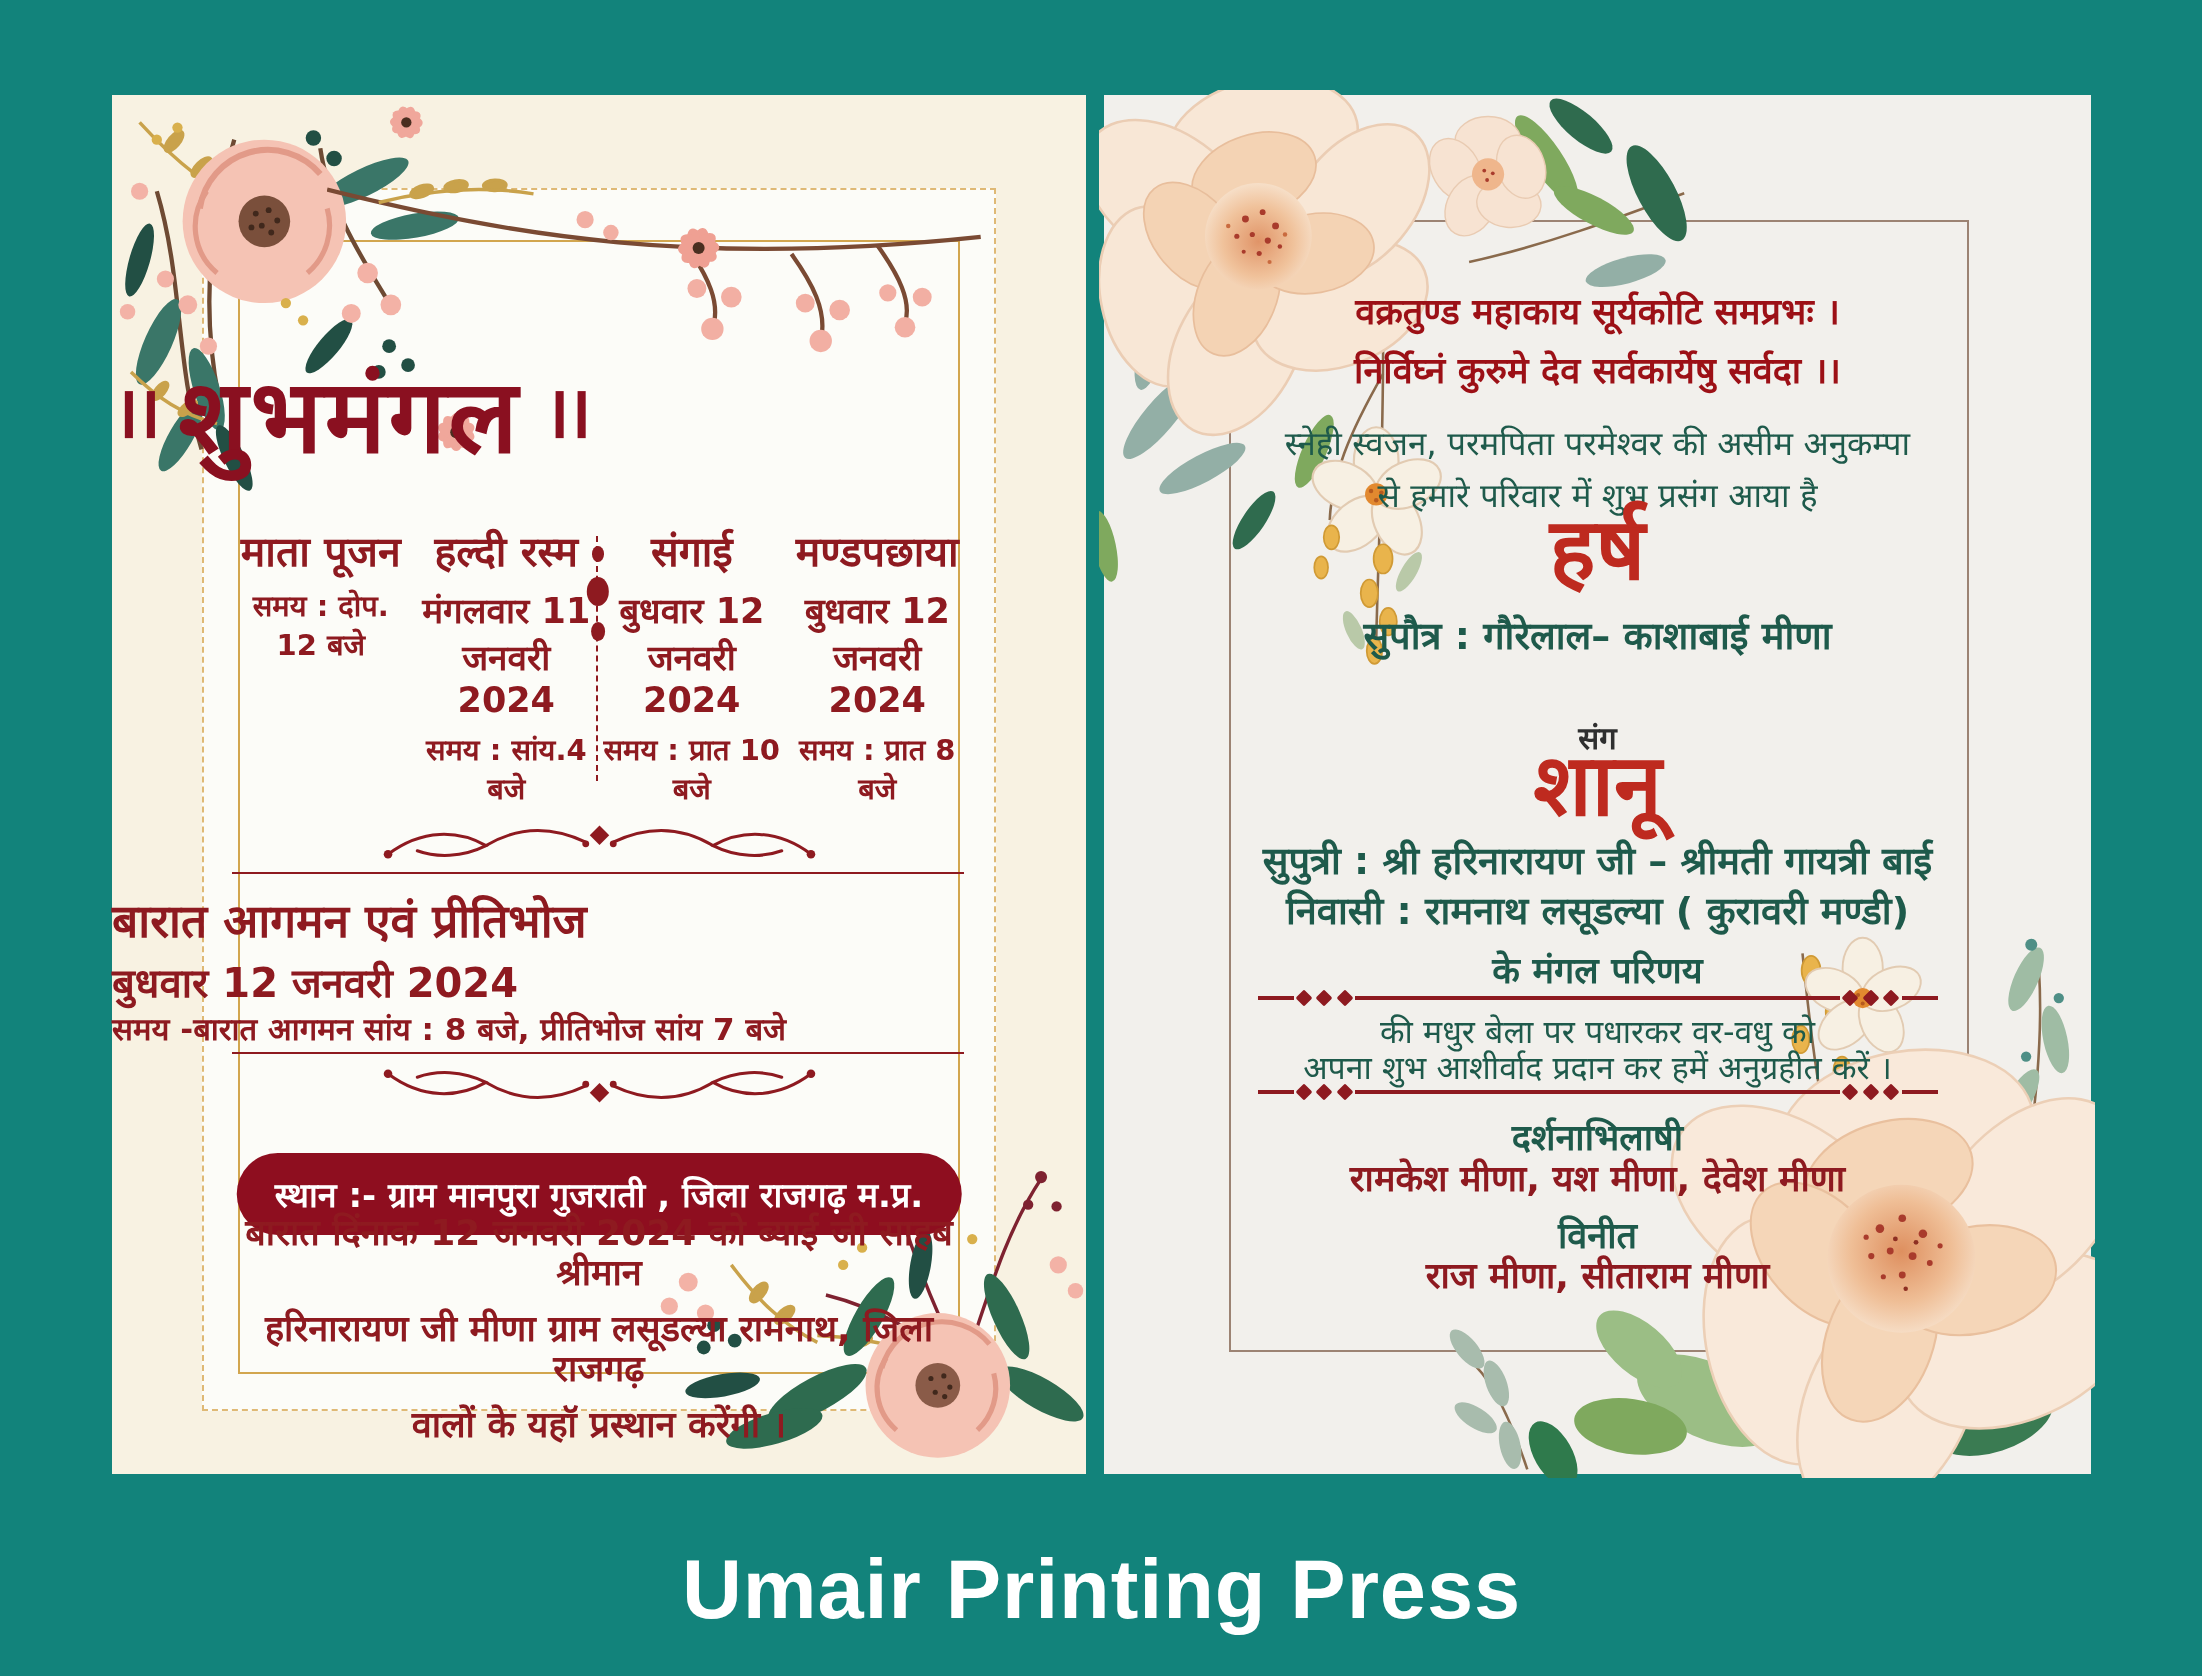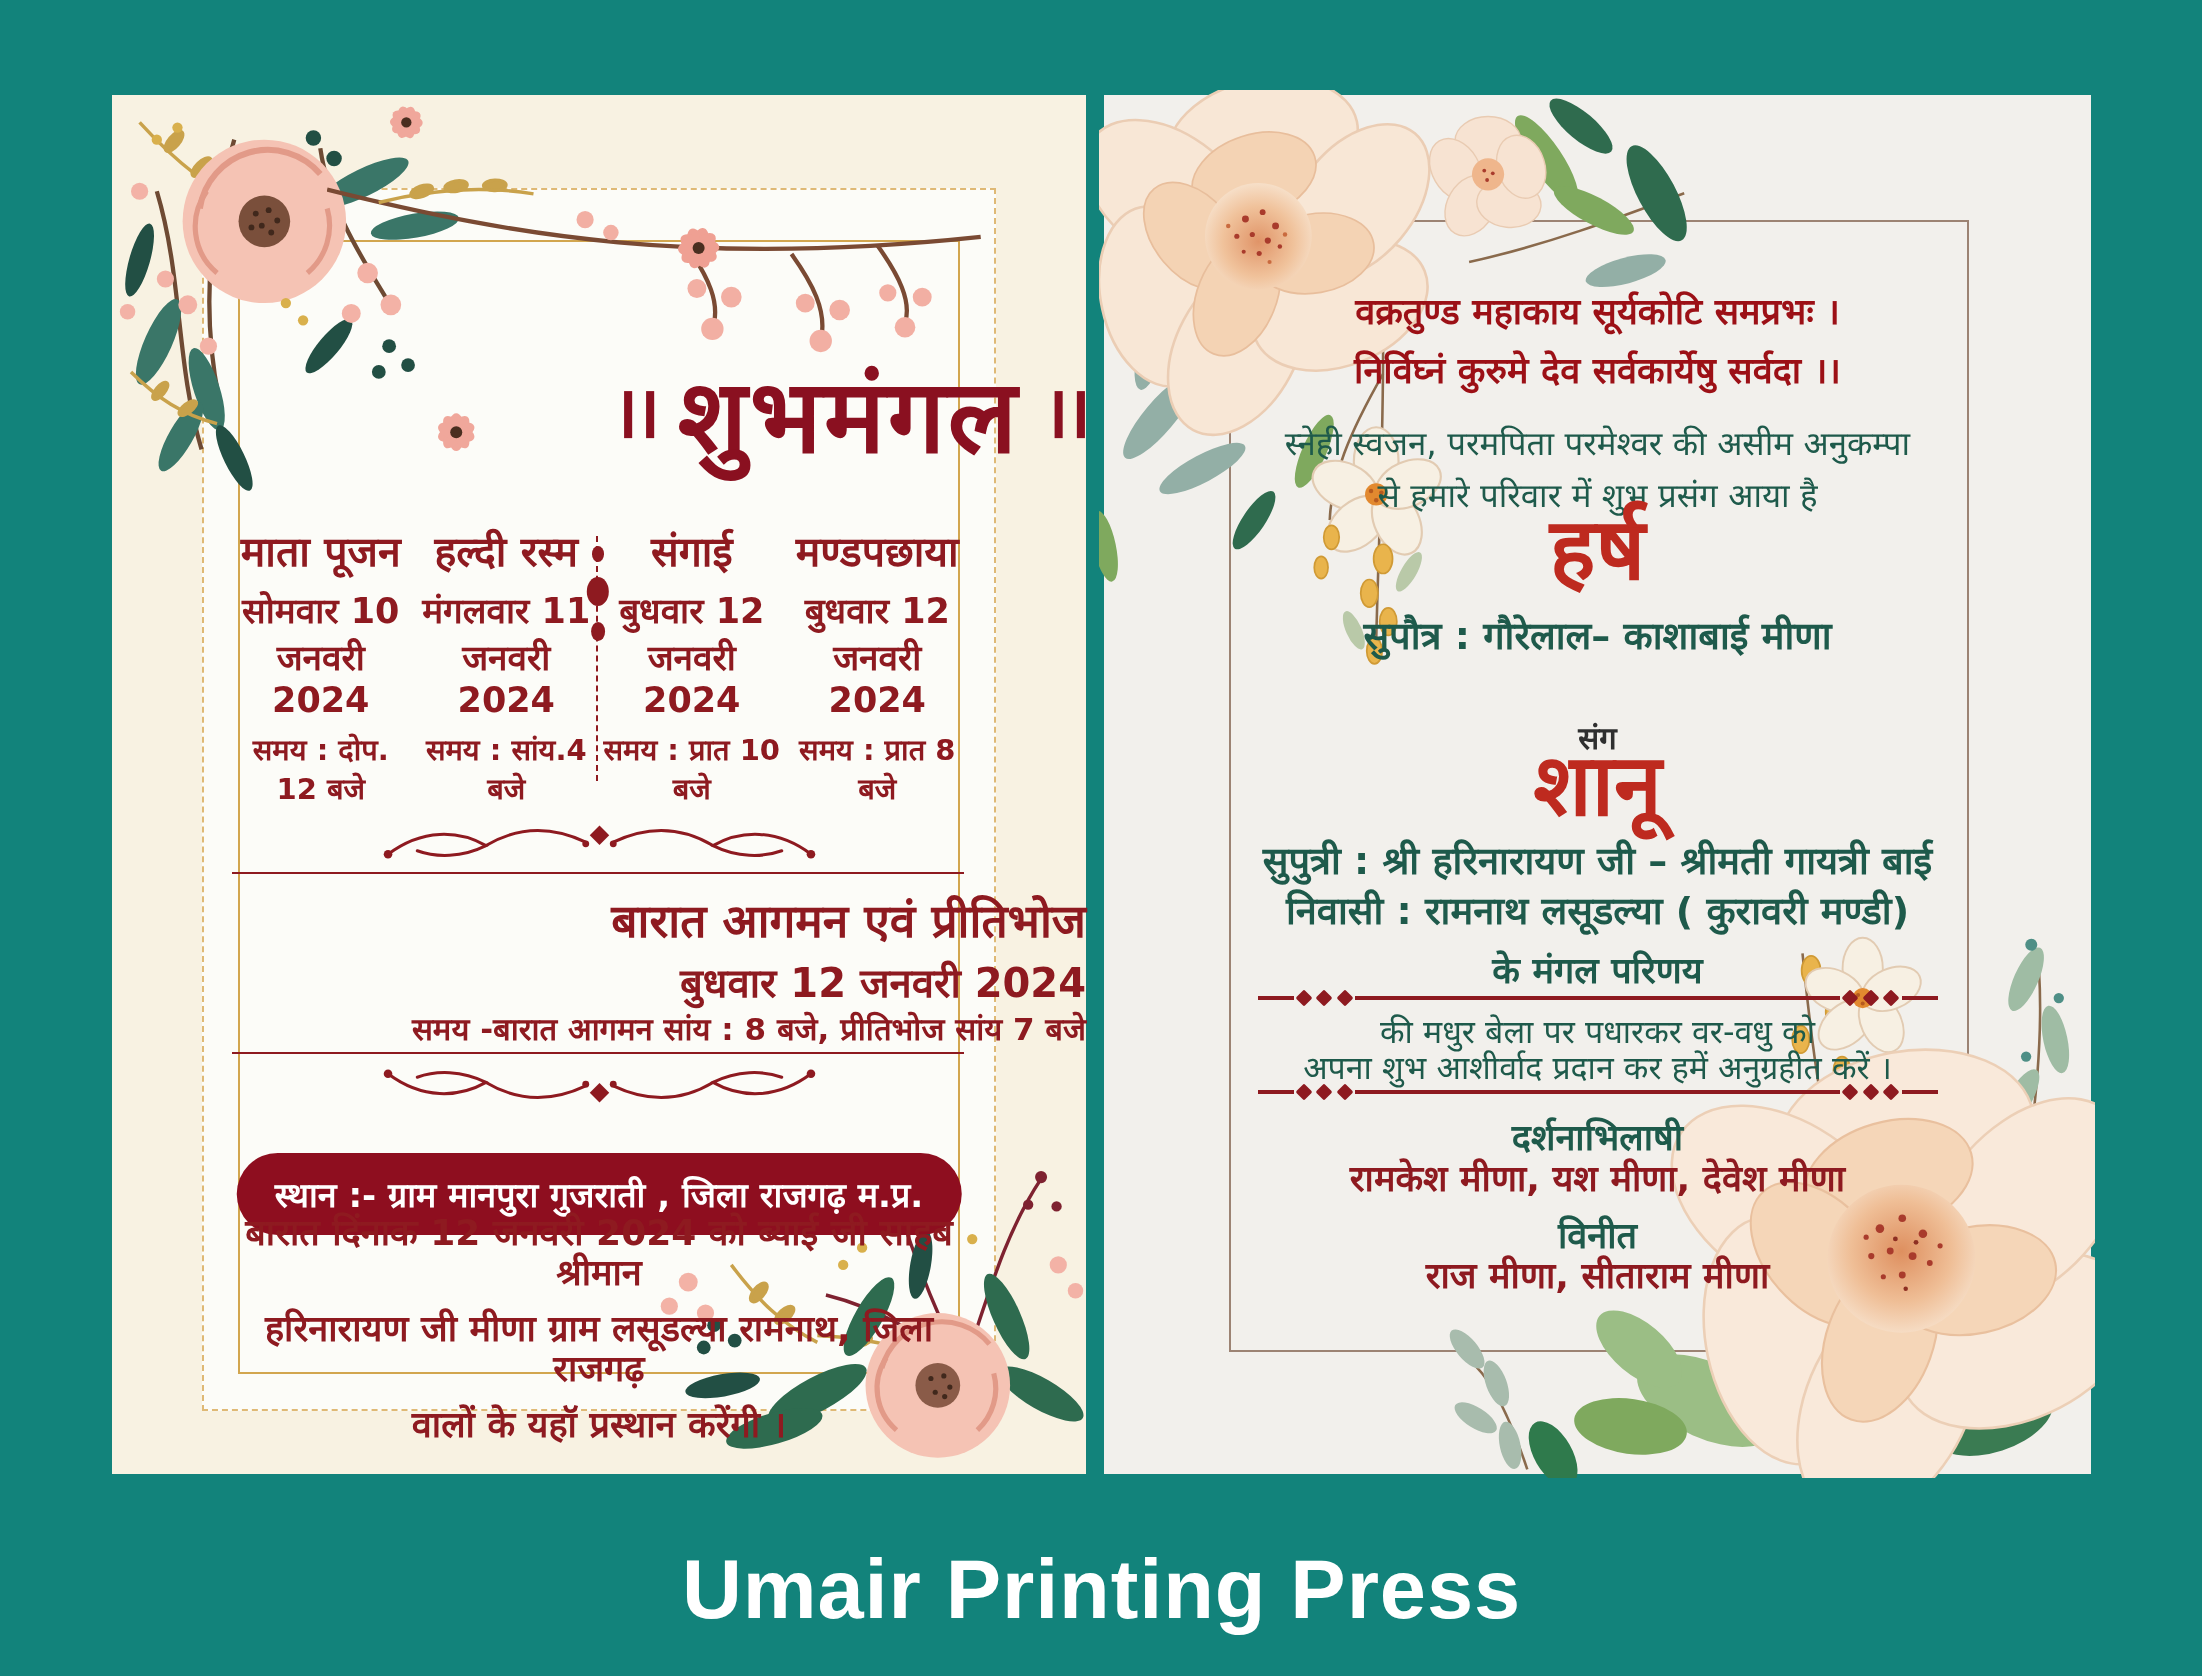--- a/index.html
+++ b/index.html
@@ -3,21 +3,21 @@
 <meta charset="utf-8">
 <style>
   html,body{margin:0;padding:0;}
   body{width:2203px;height:1677px;font-family:"DejaVu Sans",sans-serif;}
   .canvas{position:relative;width:2203px;height:1677px;background:#12837B;overflow:hidden;}
   .card{position:absolute;top:95px;height:1379px;}
   
   .card-left{left:112px;width:974px;background:#F8F2E2;}
   .panel-dashed{position:absolute;left:90px;top:93px;right:90px;bottom:63px;background:#FCFCF8;border:2.6px dashed #DFB975;}
   .frame-gold{position:absolute;left:126px;top:145px;right:126px;bottom:100px;border:2.6px solid #D2A64F;}
-  .lc-text{color:#8E1A20;font-weight:bold;text-align:right;position:absolute;width:100%;left:0;}
+  .lc-text{color:#8E1A20;font-weight:bold;text-align:left;position:absolute;width:100%;left:0;}
   .title-row{top:248px;color:#8A1020;}
   .title-mark{font-size:72px;font-weight:bold;vertical-align:15.5px;letter-spacing:-5.2px;}
   .title-main{font-size:102px;font-weight:bold;letter-spacing:2.6px;padding:0 22.4px;}
   .events{position:absolute;top:434px;left:116px;width:742px;display:grid;grid-template-columns:1fr 1fr 1fr 1fr;row-gap:22.4px;}
   .event{text-align:center;color:#8E1A20;font-weight:bold;}
   .ename{font-size:41px;line-height:1.15;}
   .edate{font-size:35px;margin-top:10.3px;}
   .etime{font-size:29px;margin-top:8.6px;}
   .ev-divider{position:absolute;left:484px;top:441px;height:245px;border-left:2.6px dashed #8E1A20;}
   .bead{position:absolute;background:#8E1A20;border-radius:50%;left:50%;transform:translateX(-50%);}
@@ -256,21 +256,20 @@
     </svg>
 
     <div class="txt-layer">
       <div class="lc-text title-row">
         <span class="title-mark">।।</span><span class="title-main">शुभमंगल</span><span class="title-mark">।।</span>
       </div>
 
       <div class="events">
         <div class="event">
           <div class="ename">माता पूजन</div>
-          <div class="edate">सोमवार 10 जनवरी 2024</div>
           <div class="etime">समय : दोप. 12 बजे</div>
         </div>
         <div class="event">
           <div class="ename">हल्दी रस्म</div>
           <div class="edate">मंगलवार 11 जनवरी 2024</div>
           <div class="etime">समय : सांय.4 बजे</div>
         </div>
         <div class="event">
           <div class="ename">संगाई</div>
           <div class="edate">बुधवार 12 जनवरी 2024</div>

